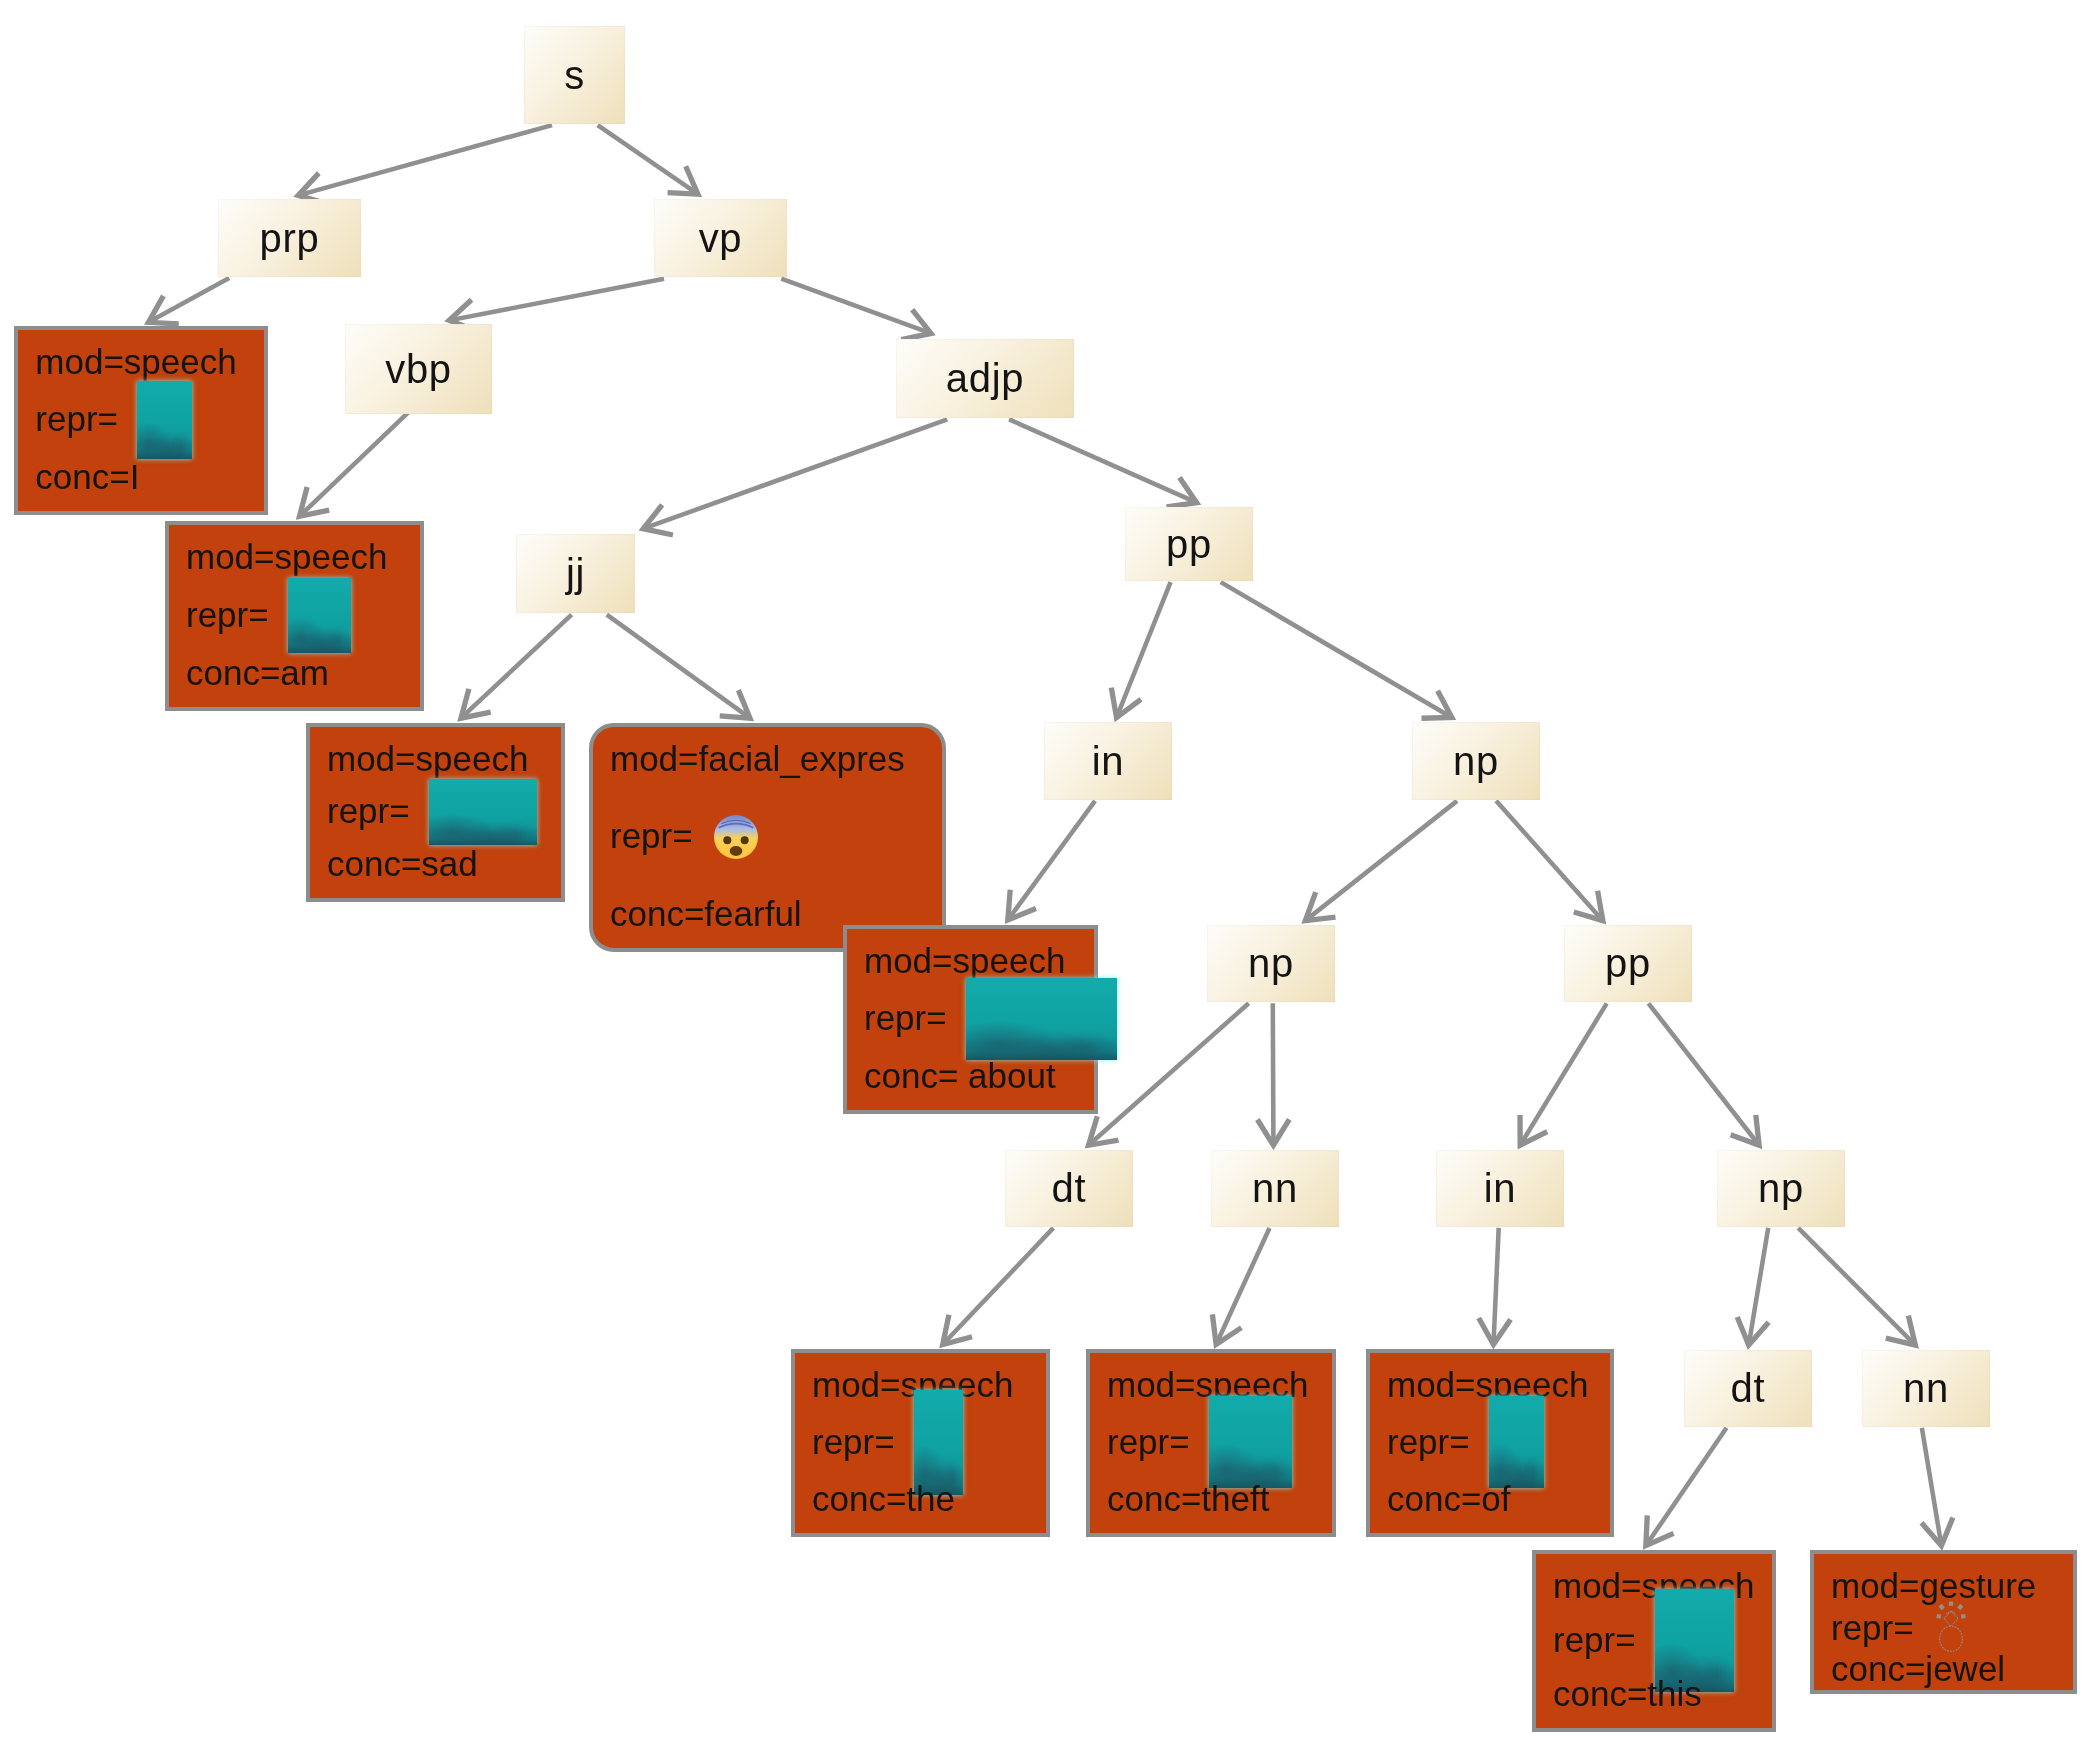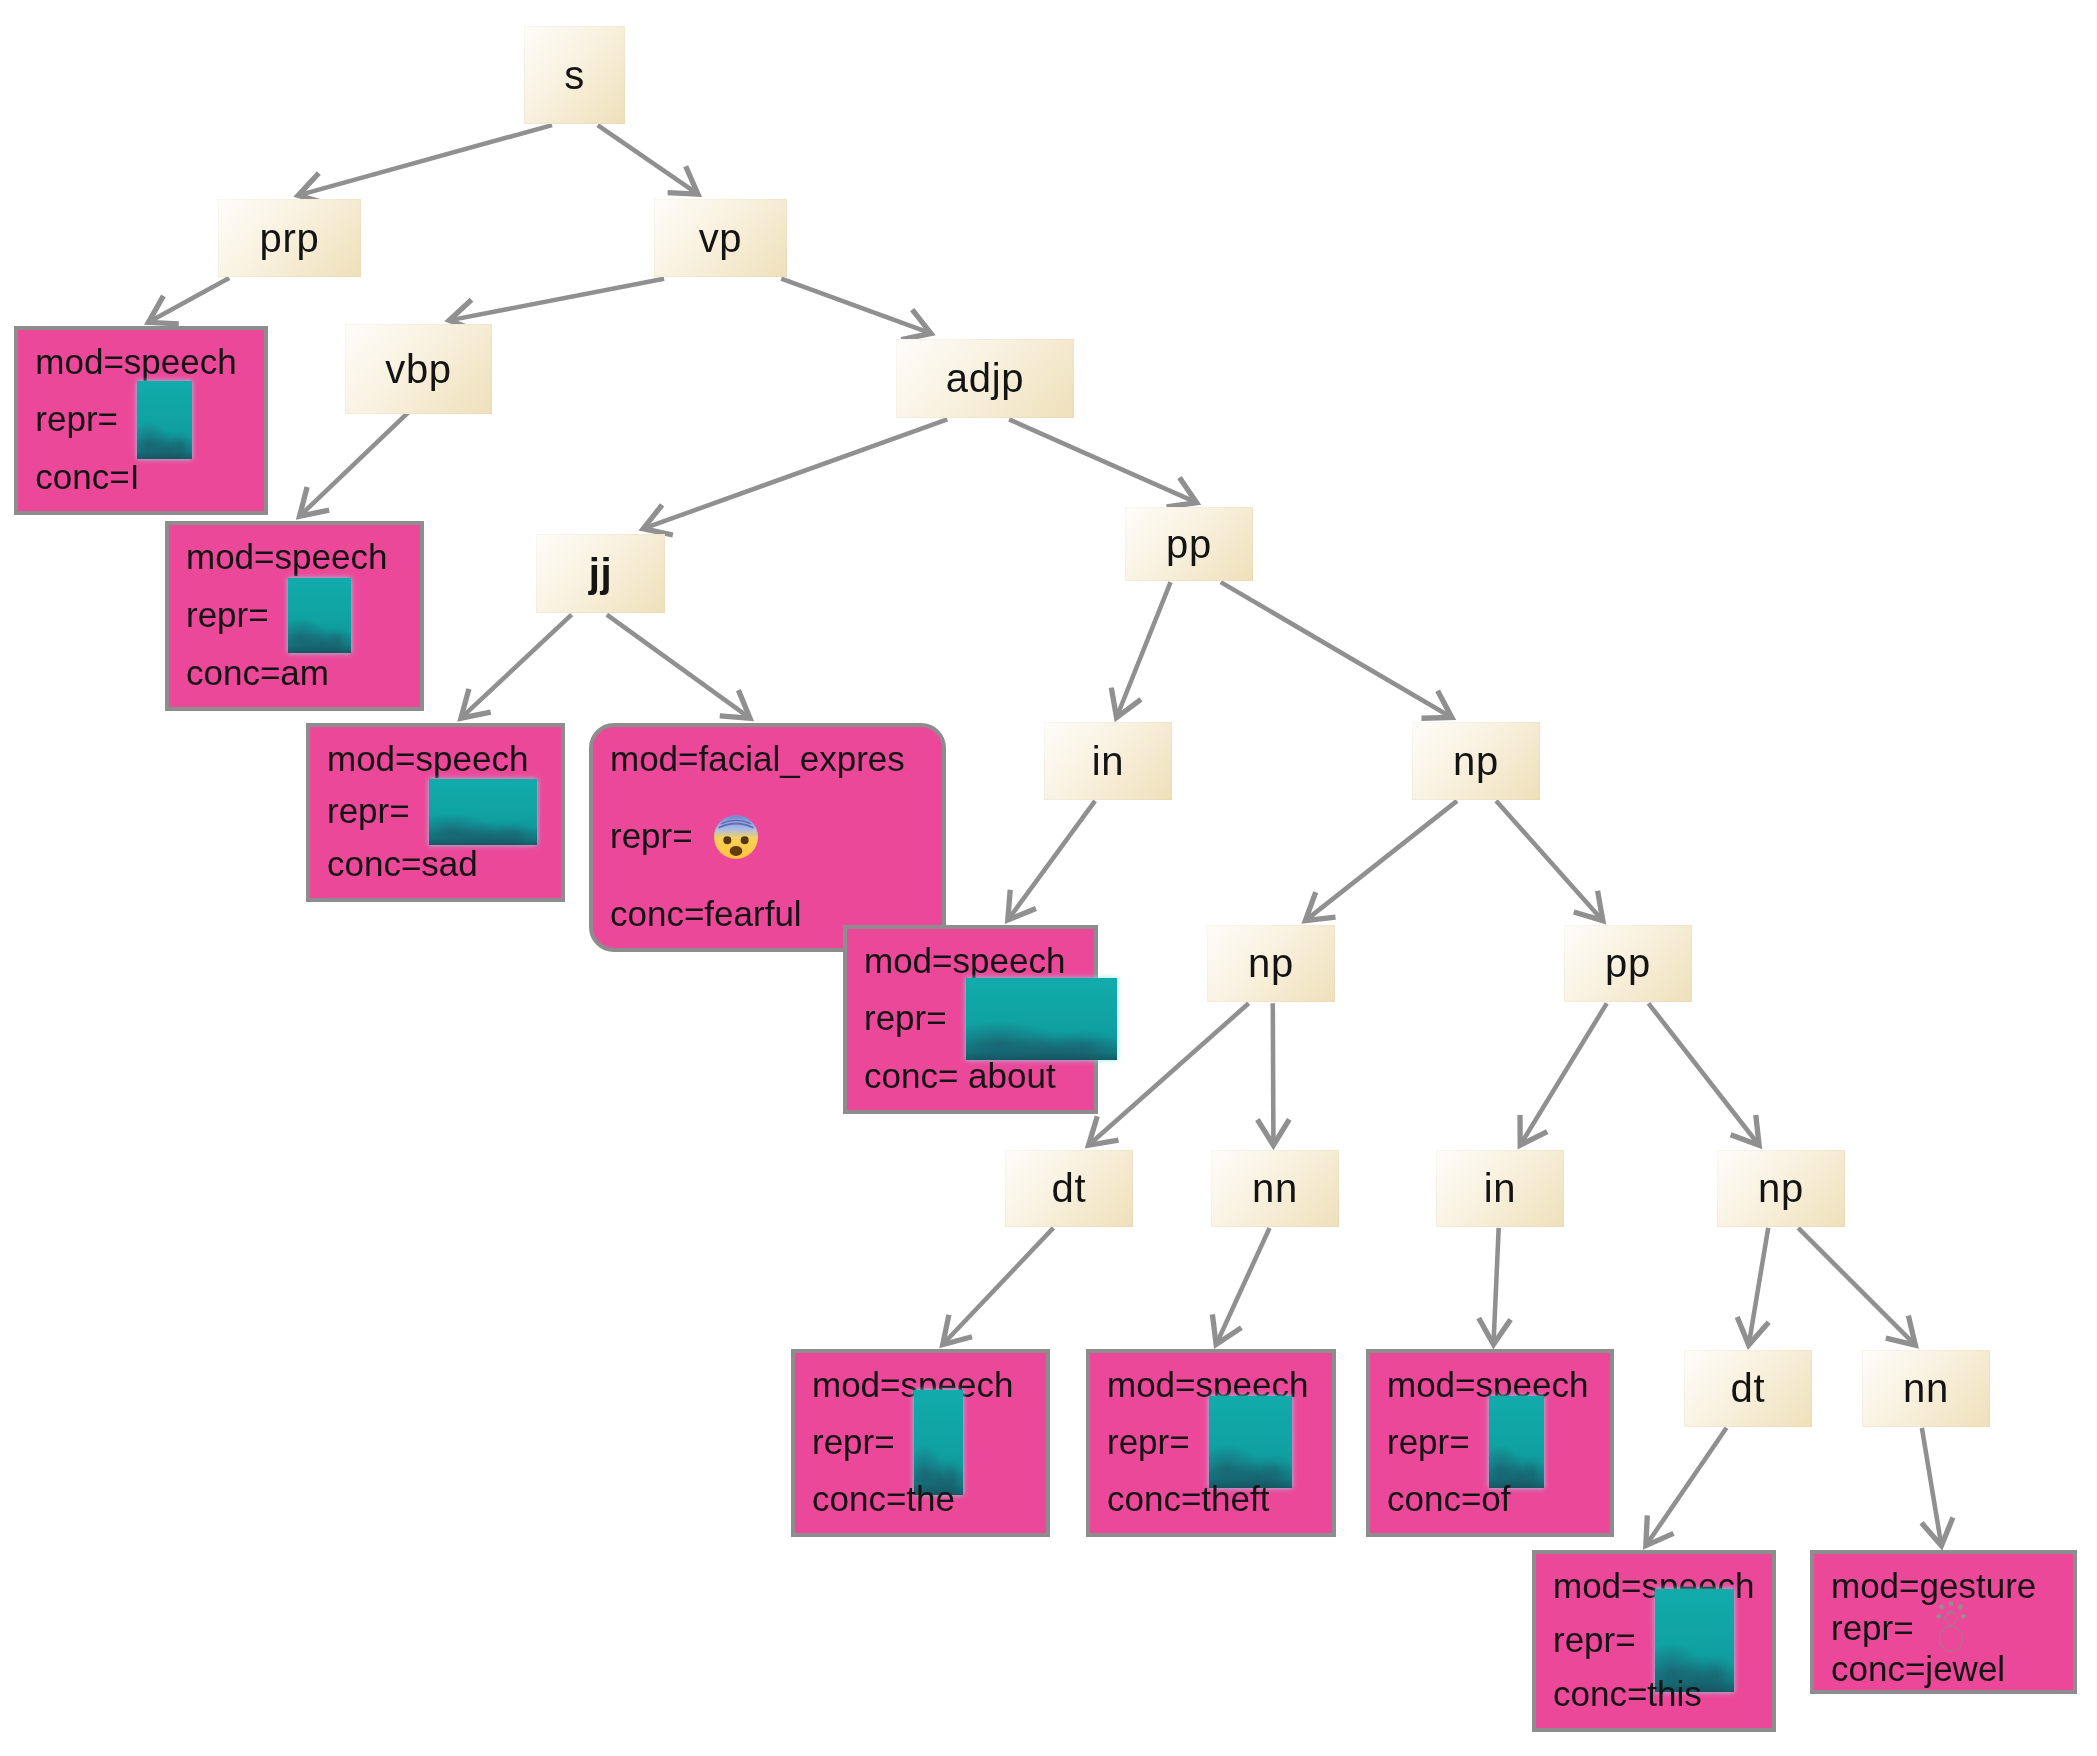--- a/index.html
+++ b/index.html
@@ -7,21 +7,21 @@
   #canvas{position:relative;width:2097px;height:1756px;background:#ffffff;overflow:hidden;}
   #edges{position:absolute;left:0;top:0;width:100%;height:100%;z-index:1;}
   .node{
     position:absolute;z-index:2;display:flex;align-items:center;justify-content:center;
     background:linear-gradient(133deg,#fdfdfa 0%,#f9f2e1 42%,#efe0ba 85%,#eadla8 100%);
     background:linear-gradient(133deg,#fdfdfa 0%,#f9f2e1 42%,#efe0ba 100%);
     color:#141414;font-size:40px;letter-spacing:0.7px;
     box-shadow:inset 0 0 1.3px rgba(120,100,60,.25);
   }
   .leaf{
-    position:absolute;z-index:2;background:#ec4899;border:4.6px solid #8d8d8d;box-sizing:border-box;
+    position:absolute;z-index:2;background:#c2410c;border:4.6px solid #8d8d8d;box-sizing:border-box;
     display:flex;flex-direction:column;justify-content:space-between;
     padding:13px 7.8px 14.3px 17px;color:#141414;font-size:35px;line-height:1.05;
   }
   .leaf .row{display:flex;align-items:center;gap:19.5px;min-height:38px;overflow:visible;}
   .leaf .row.repr-row{flex:1;margin:3.9px 0;}
   .spec{
     flex:0 0 auto;
     background:
       linear-gradient(to top, rgba(25,55,70,.6) 0%, rgba(25,60,75,.28) 10%, rgba(25,60,75,0) 28%),
       radial-gradient(ellipse 55% 40% at 22% 80%, rgba(35,75,95,.55), rgba(35,75,95,0) 70%),
@@ -81,21 +81,21 @@
       </div>
       <div class="node" style="left: 654px; top: 199px; width: 133px; height: 78px;">
         <span>vp</span>
       </div>
       <div class="node" style="left: 345px; top: 324px; width: 147px; height: 90px;">
         <span>vbp</span>
       </div>
       <div class="node" style="left: 896px; top: 339px; width: 178px; height: 79px;">
         <span>adjp</span>
       </div>
-      <div class="node" style="left: 536px; top: 534px; width: 129px; height: 79px; font-weight: bold;">
+      <div class="node" style="left: 516px; top: 534px; width: 119px; height: 79px;">
         <span>jj</span>
       </div>
       <div class="node" style="left: 1125px; top: 507px; width: 128px; height: 74px;">
         <span>pp</span>
       </div>
       <div class="node" style="left: 1044px; top: 722px; width: 128px; height: 78px;">
         <span>in</span>
       </div>
       <div class="node" style="left: 1412px; top: 722px; width: 128px; height: 78px;">
         <span>np</span>

